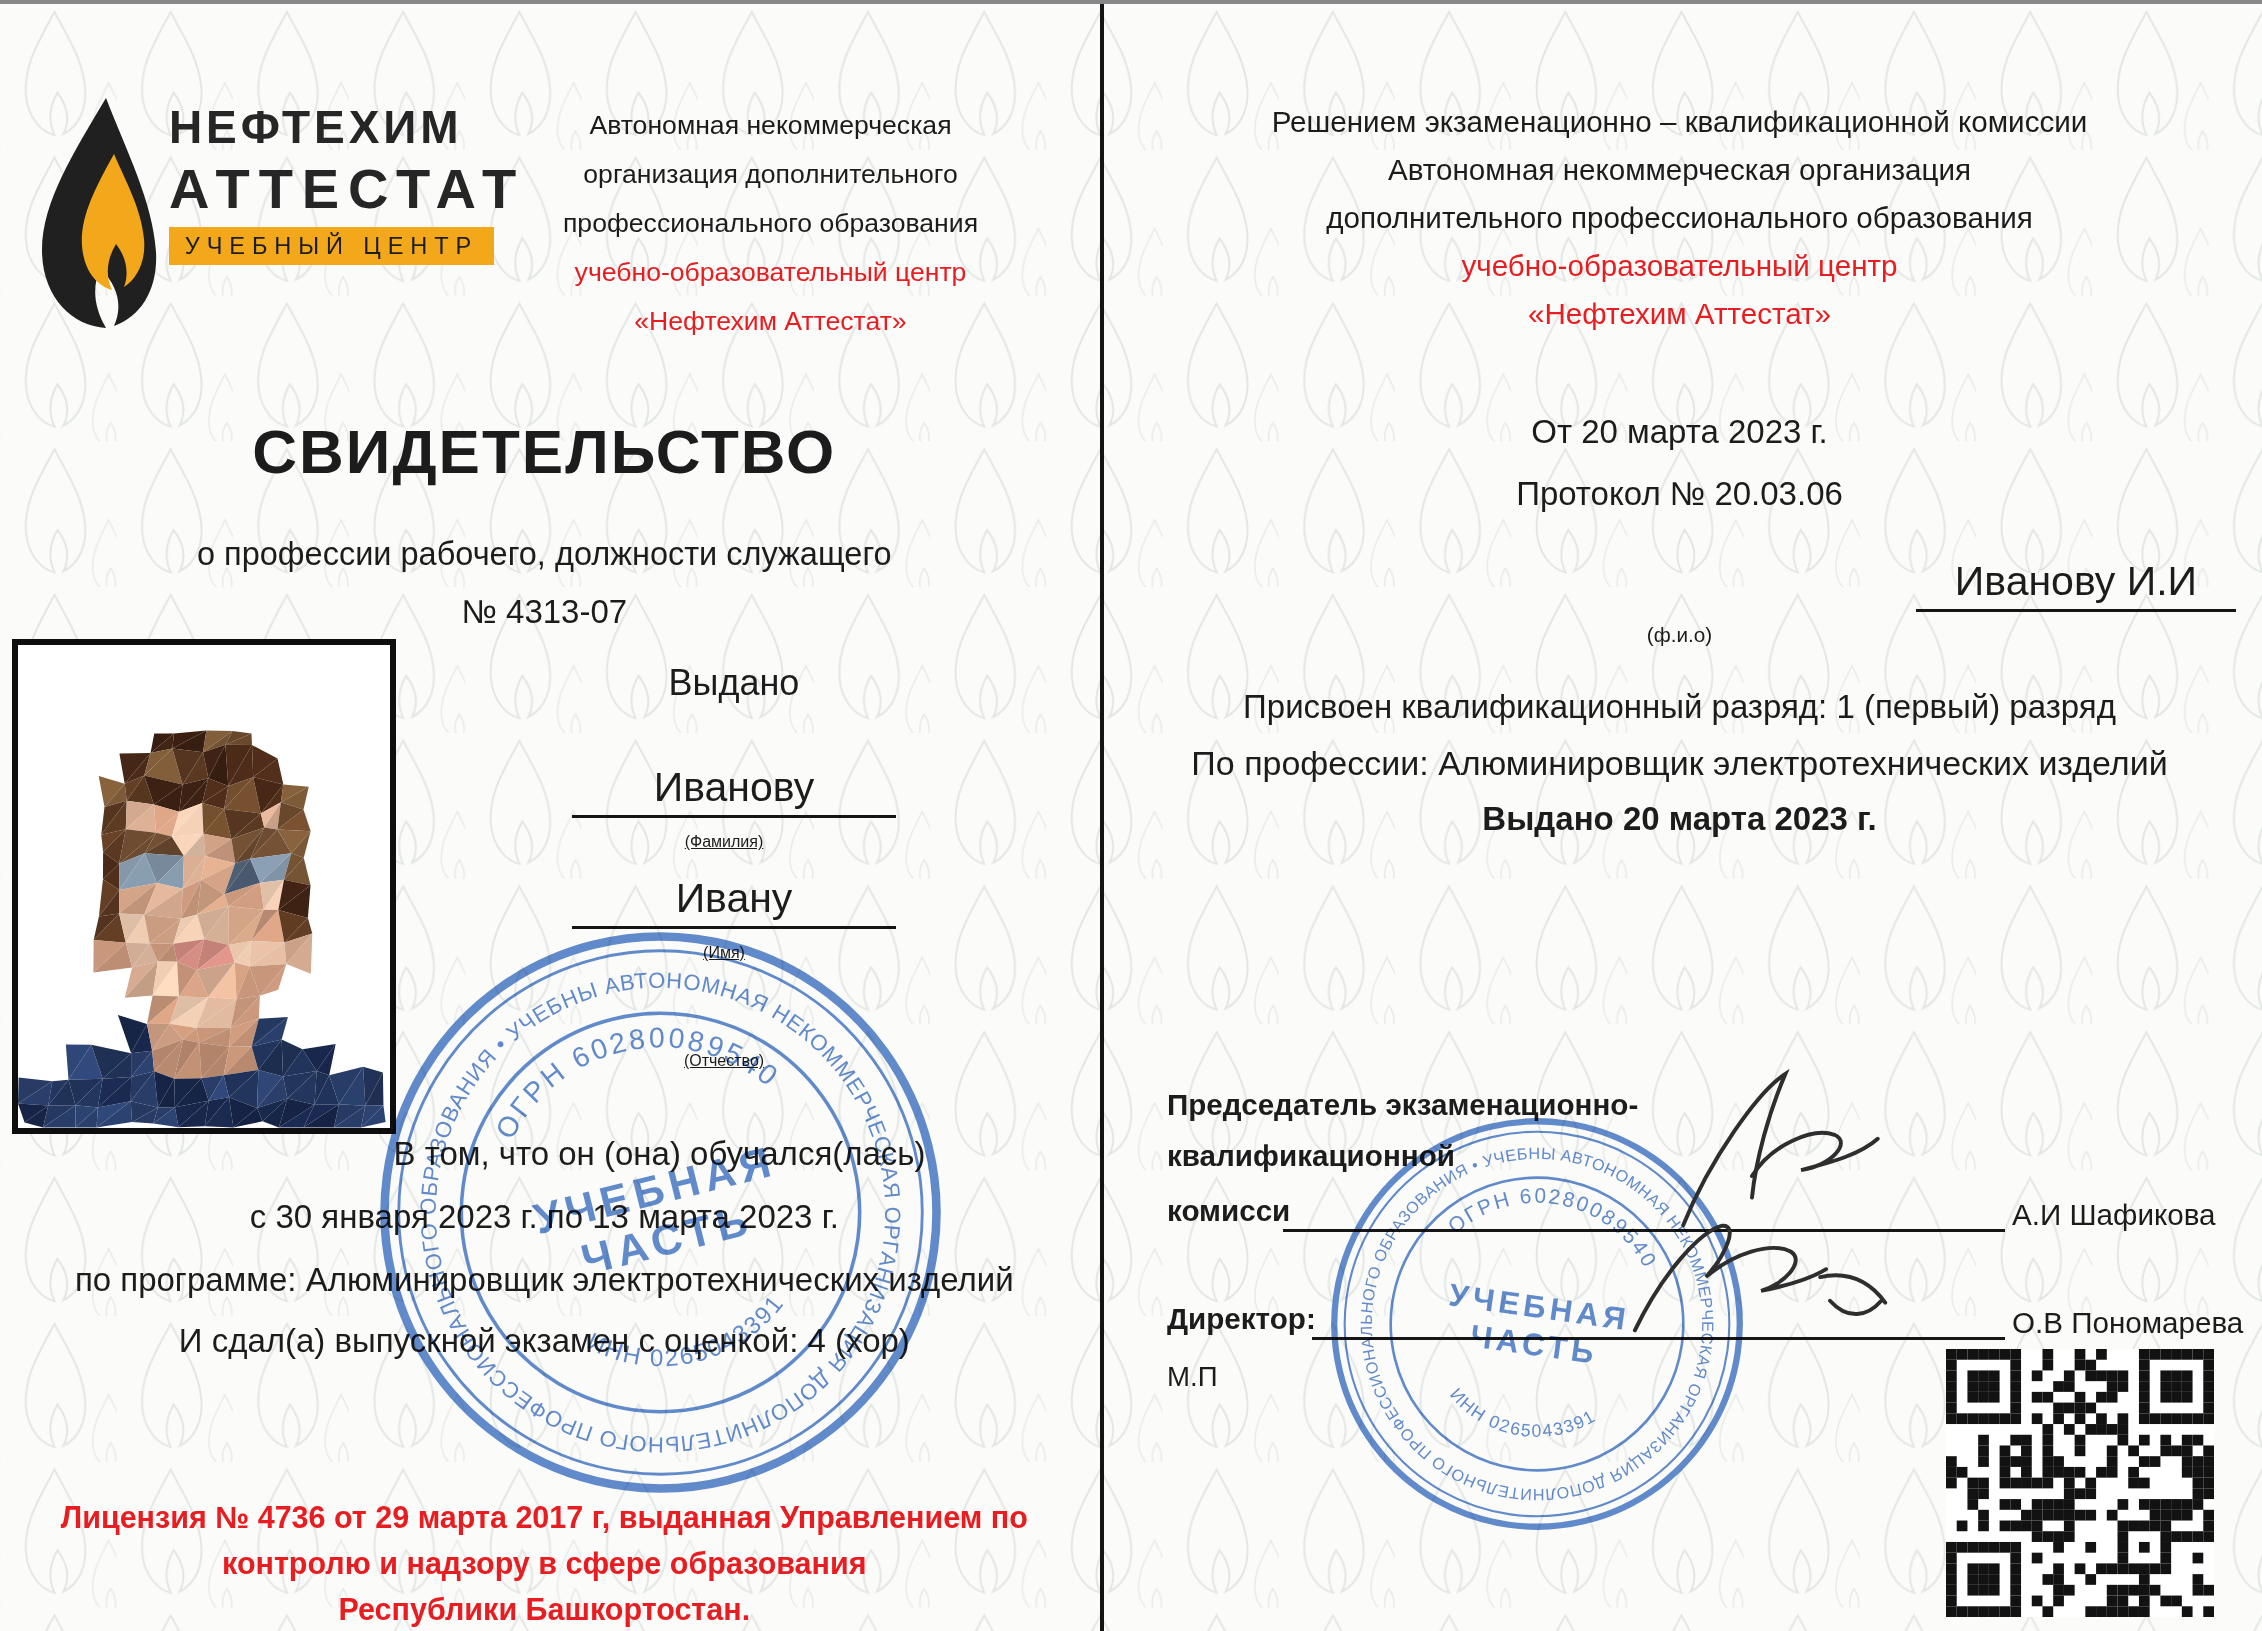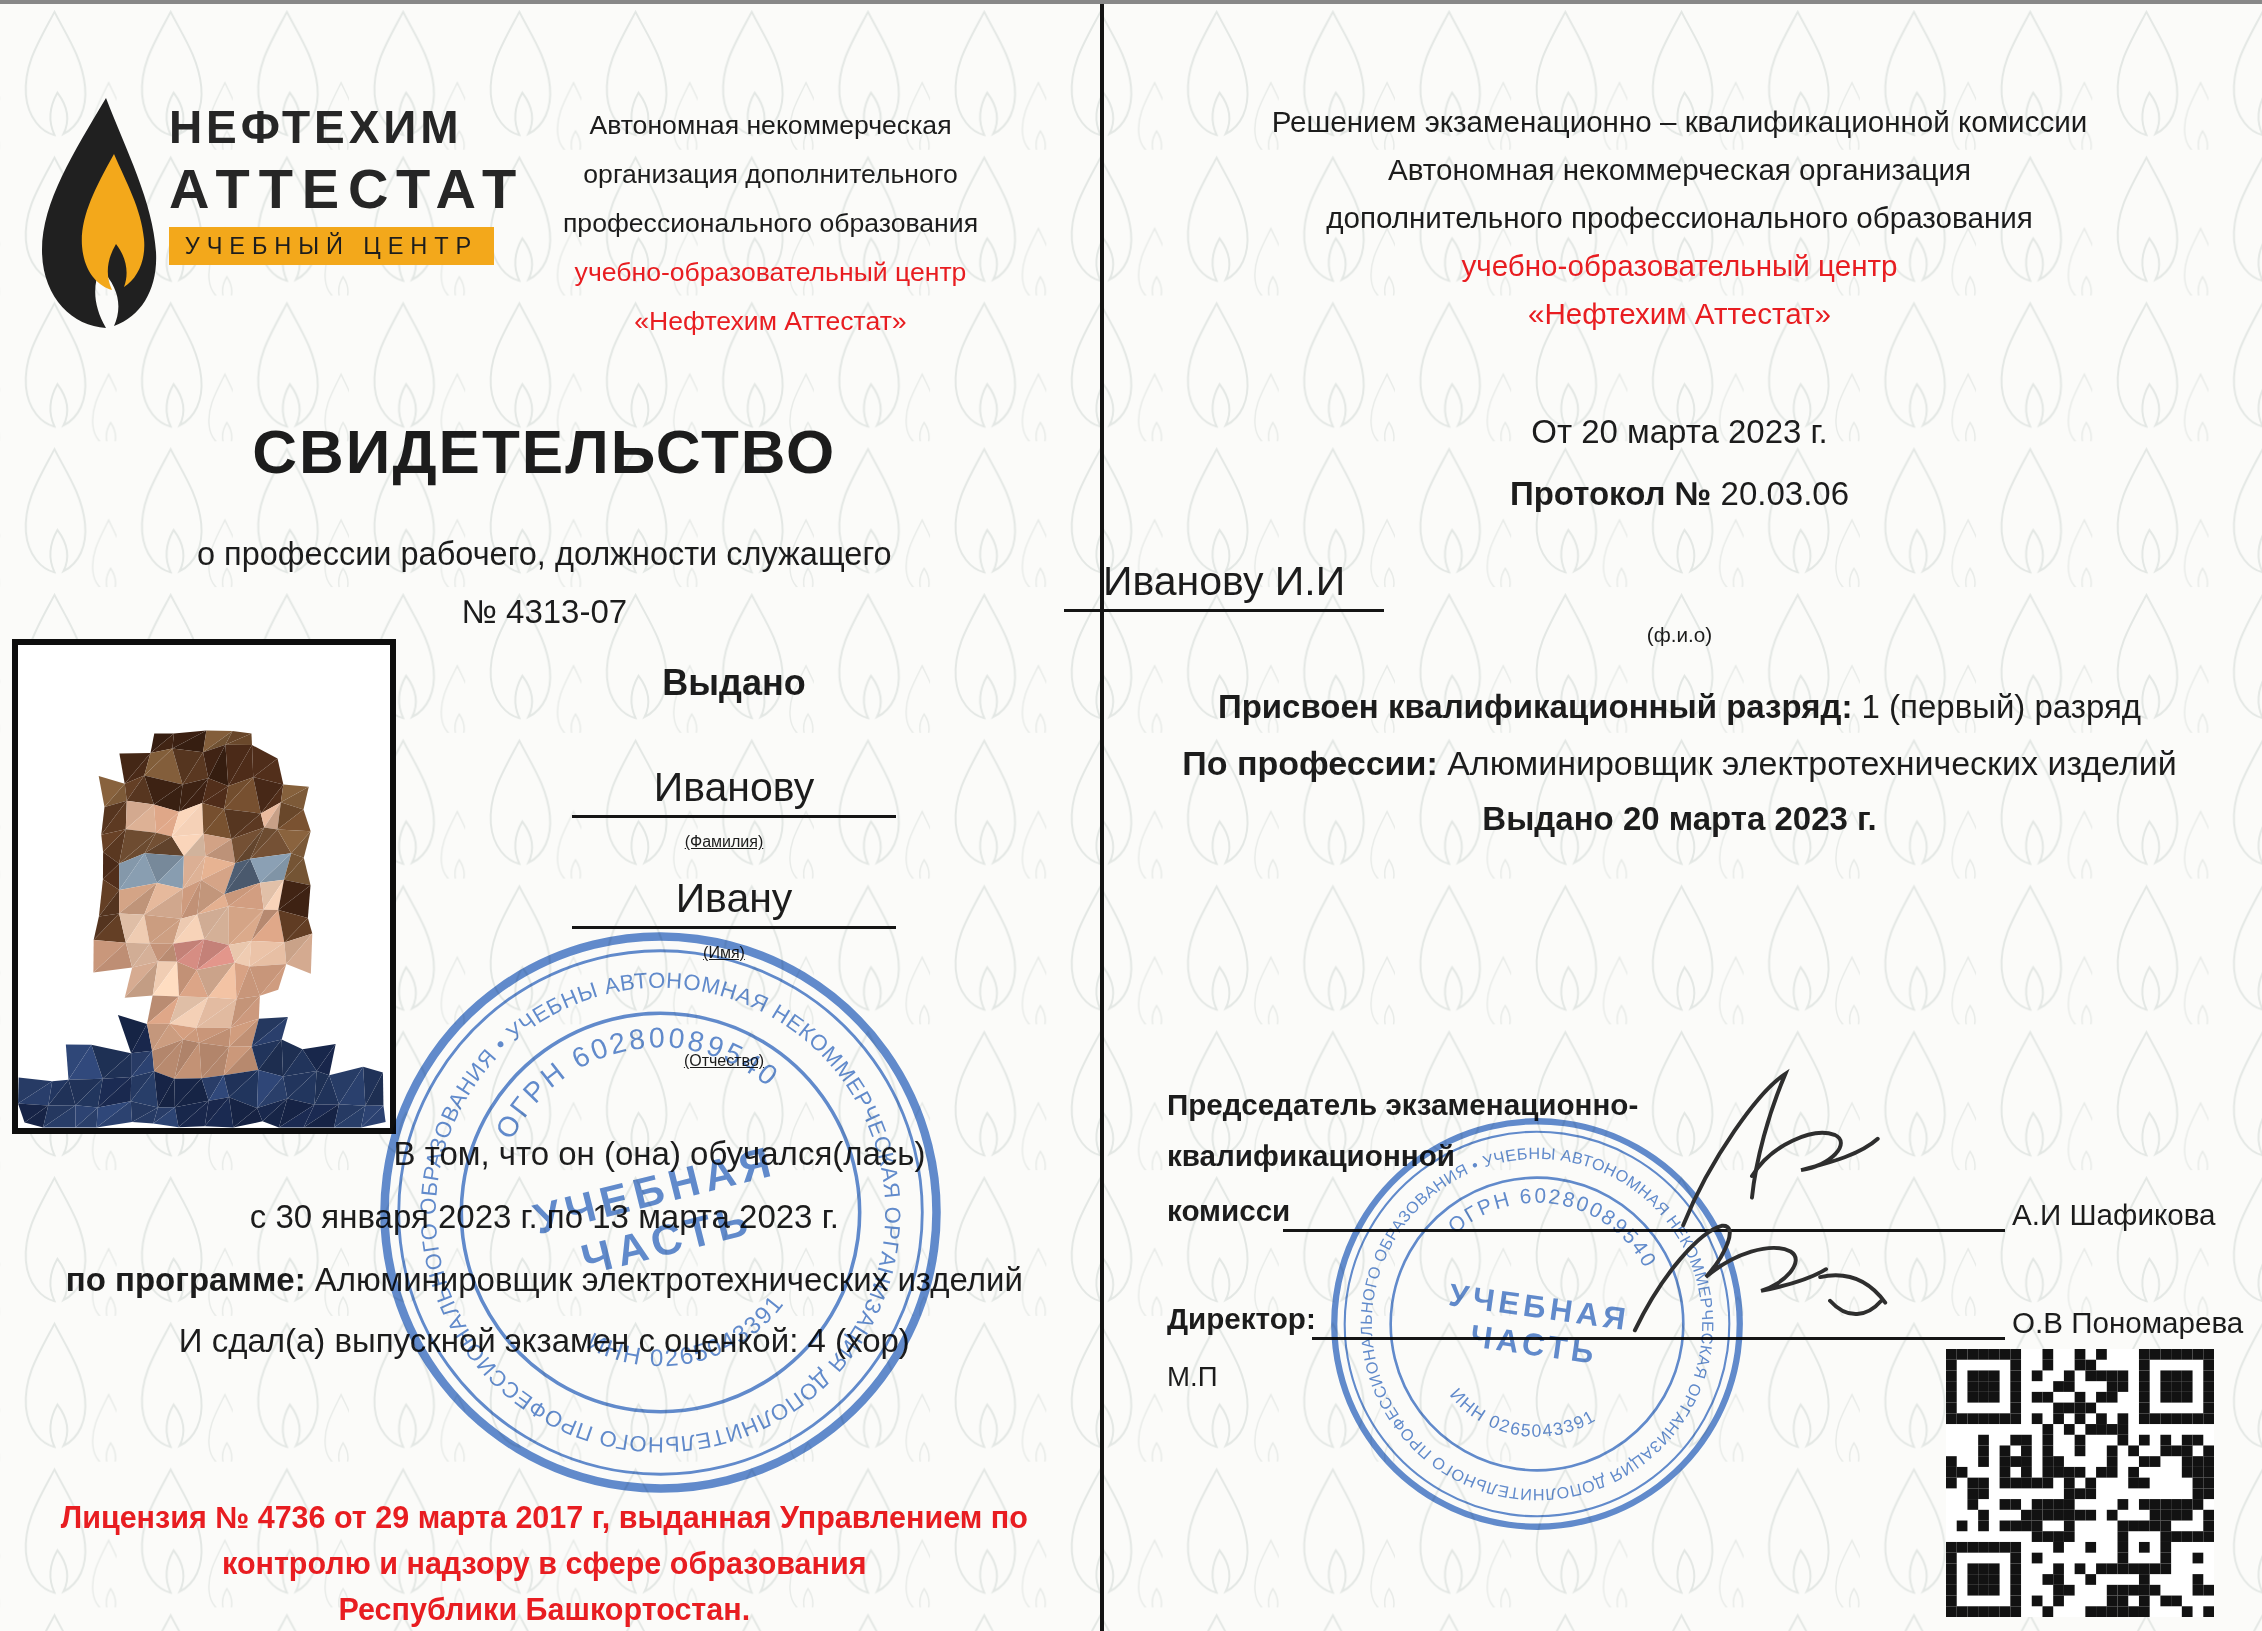--- a/index.html
+++ b/index.html
@@ -1,21 +1,21 @@
 <!DOCTYPE html>
 <html><head>
 <meta charset="utf-8">
 <style>
   html,body{margin:0;padding:0;background:#888}
   .page{position:relative;width:2263px;height:1631px;margin:4px auto;background:#fbfbf9;overflow:hidden;
         font-family:"Liberation Sans","DejaVu Sans",sans-serif;color:#1c1c1c}
   .abs{position:absolute}
   .c{text-align:center}
   .red{color:var(--red,#e81d21)}
-  .b{font-weight:700}
+  .b{font-weight:400}
   #watermark{position:absolute;left:0;top:0;z-index:0}
   .divider{position:absolute;left:1100px;top:0;width:3.9px;height:1631px;background:#141414;z-index:3}
   
   .logo-flame{left:34px;top:84px;width:130px;height:248px;z-index:3}
   .logo-text{left:169px;top:93px;z-index:3;white-space:nowrap}
   .logo-l1{font-size:46px;font-weight:700;letter-spacing:3.9px;color:#262626;line-height:61px}
   .logo-l2{font-size:56px;font-weight:700;letter-spacing:8.9px;color:#262626;line-height:61px}
   .logo-banner{display:inline-block;margin-top:7.9px;background:var(--yellow,#f3a81b);color:#1d1d1d;
                font-size:23.6px;font-weight:400;letter-spacing:6.9px;padding:5.9px 15.8px 4.9px}
   
@@ -27,21 +27,21 @@
   .vydano{left:394px;top:658px;width:680px;font-size:36px;z-index:3}
   .name-row{left:394px;width:680px;z-index:3;text-align:center}
   .name-val{display:inline-block;font-size:41px;border-bottom:3px solid #151515;padding:0 13.8px 3.9px;min-width:296px}
   .name-cap{left:384px;width:680px;font-size:16px;text-decoration:underline;z-index:3;text-align:center}
   .bodyline{left:14.8px;width:1059px;font-size:33px;z-index:3}
   .license{left:14.8px;top:1490px;width:1059px;font-size:30.5px;font-weight:700;line-height:46px;z-index:3}
   
   .r-head{left:1123px;top:94px;width:1113px;font-size:29.6px;line-height:48px;z-index:3}
   .r-date{left:1123px;top:409px;width:1113px;font-size:33px;z-index:3}
   .r-proto{left:1123px;top:471px;width:1113px;font-size:33px;z-index:3}
-  .r-name{left:1064px;top:554px;width:1113px;z-index:3;text-align:left}
+  .r-name{left:1123px;top:554px;width:1113px;z-index:3;text-align:right}
   .r-name span{display:inline-block;font-size:41px;border-bottom:3px solid #151515;padding:0 39px 3.9px}
   .r-fio{left:1123px;top:619px;width:1113px;font-size:20.7px;z-index:3}
   .r-grade{left:1123px;top:684px;width:1113px;font-size:33px;z-index:3}
   .r-prof{left:1123px;top:740px;width:1113px;font-size:34px;z-index:3}
   .r-issued{left:1123px;top:796px;width:1113px;font-size:33px;font-weight:700;z-index:3}
   .sig-label{left:1167px;font-size:29.6px;font-weight:700;z-index:3;white-space:nowrap}
   .sig-line{border-bottom:3px solid #161616;z-index:3}
   .sig-name{font-size:29.6px;z-index:3;white-space:nowrap}
   .mp{left:1167px;top:1357px;font-size:27.6px;z-index:3}
   .stamp{z-index:4;mix-blend-mode:multiply;opacity:.85;pointer-events:none}

